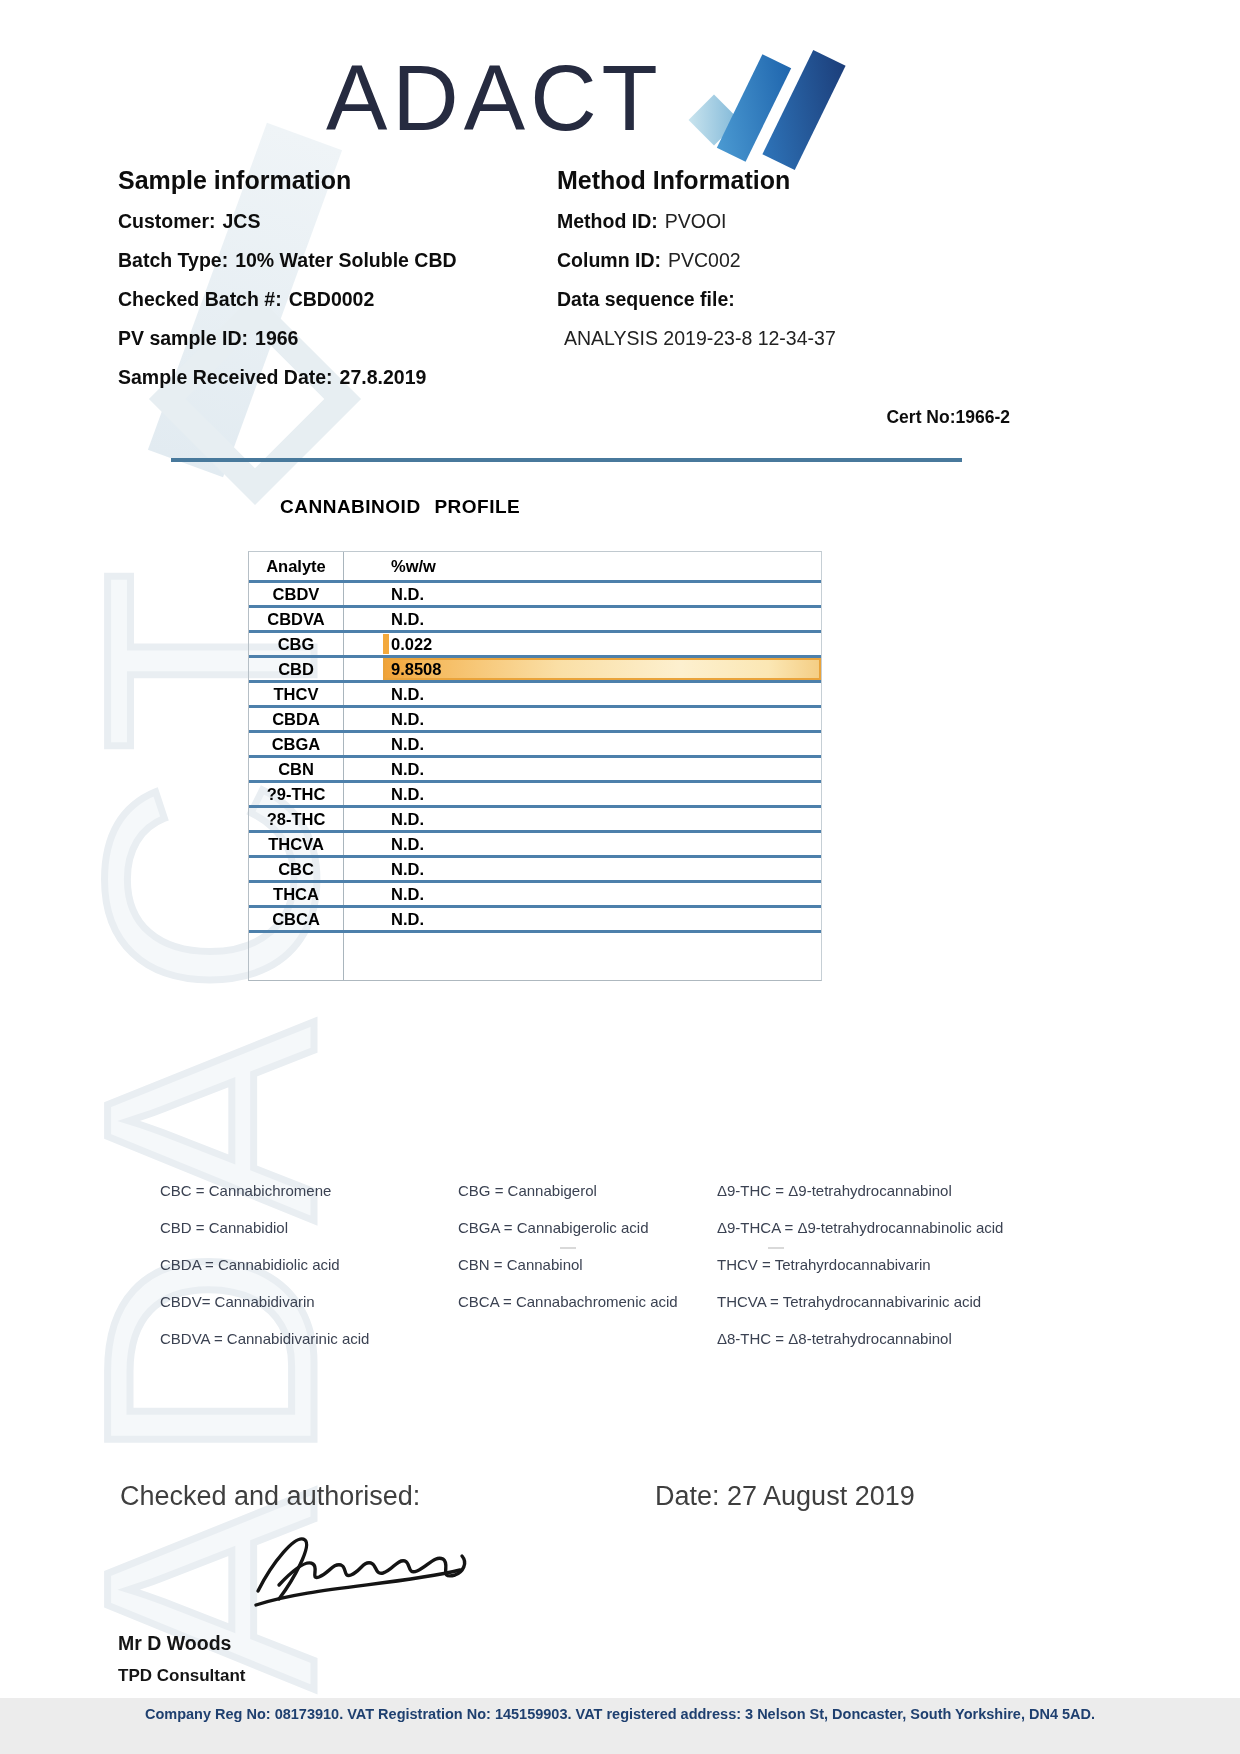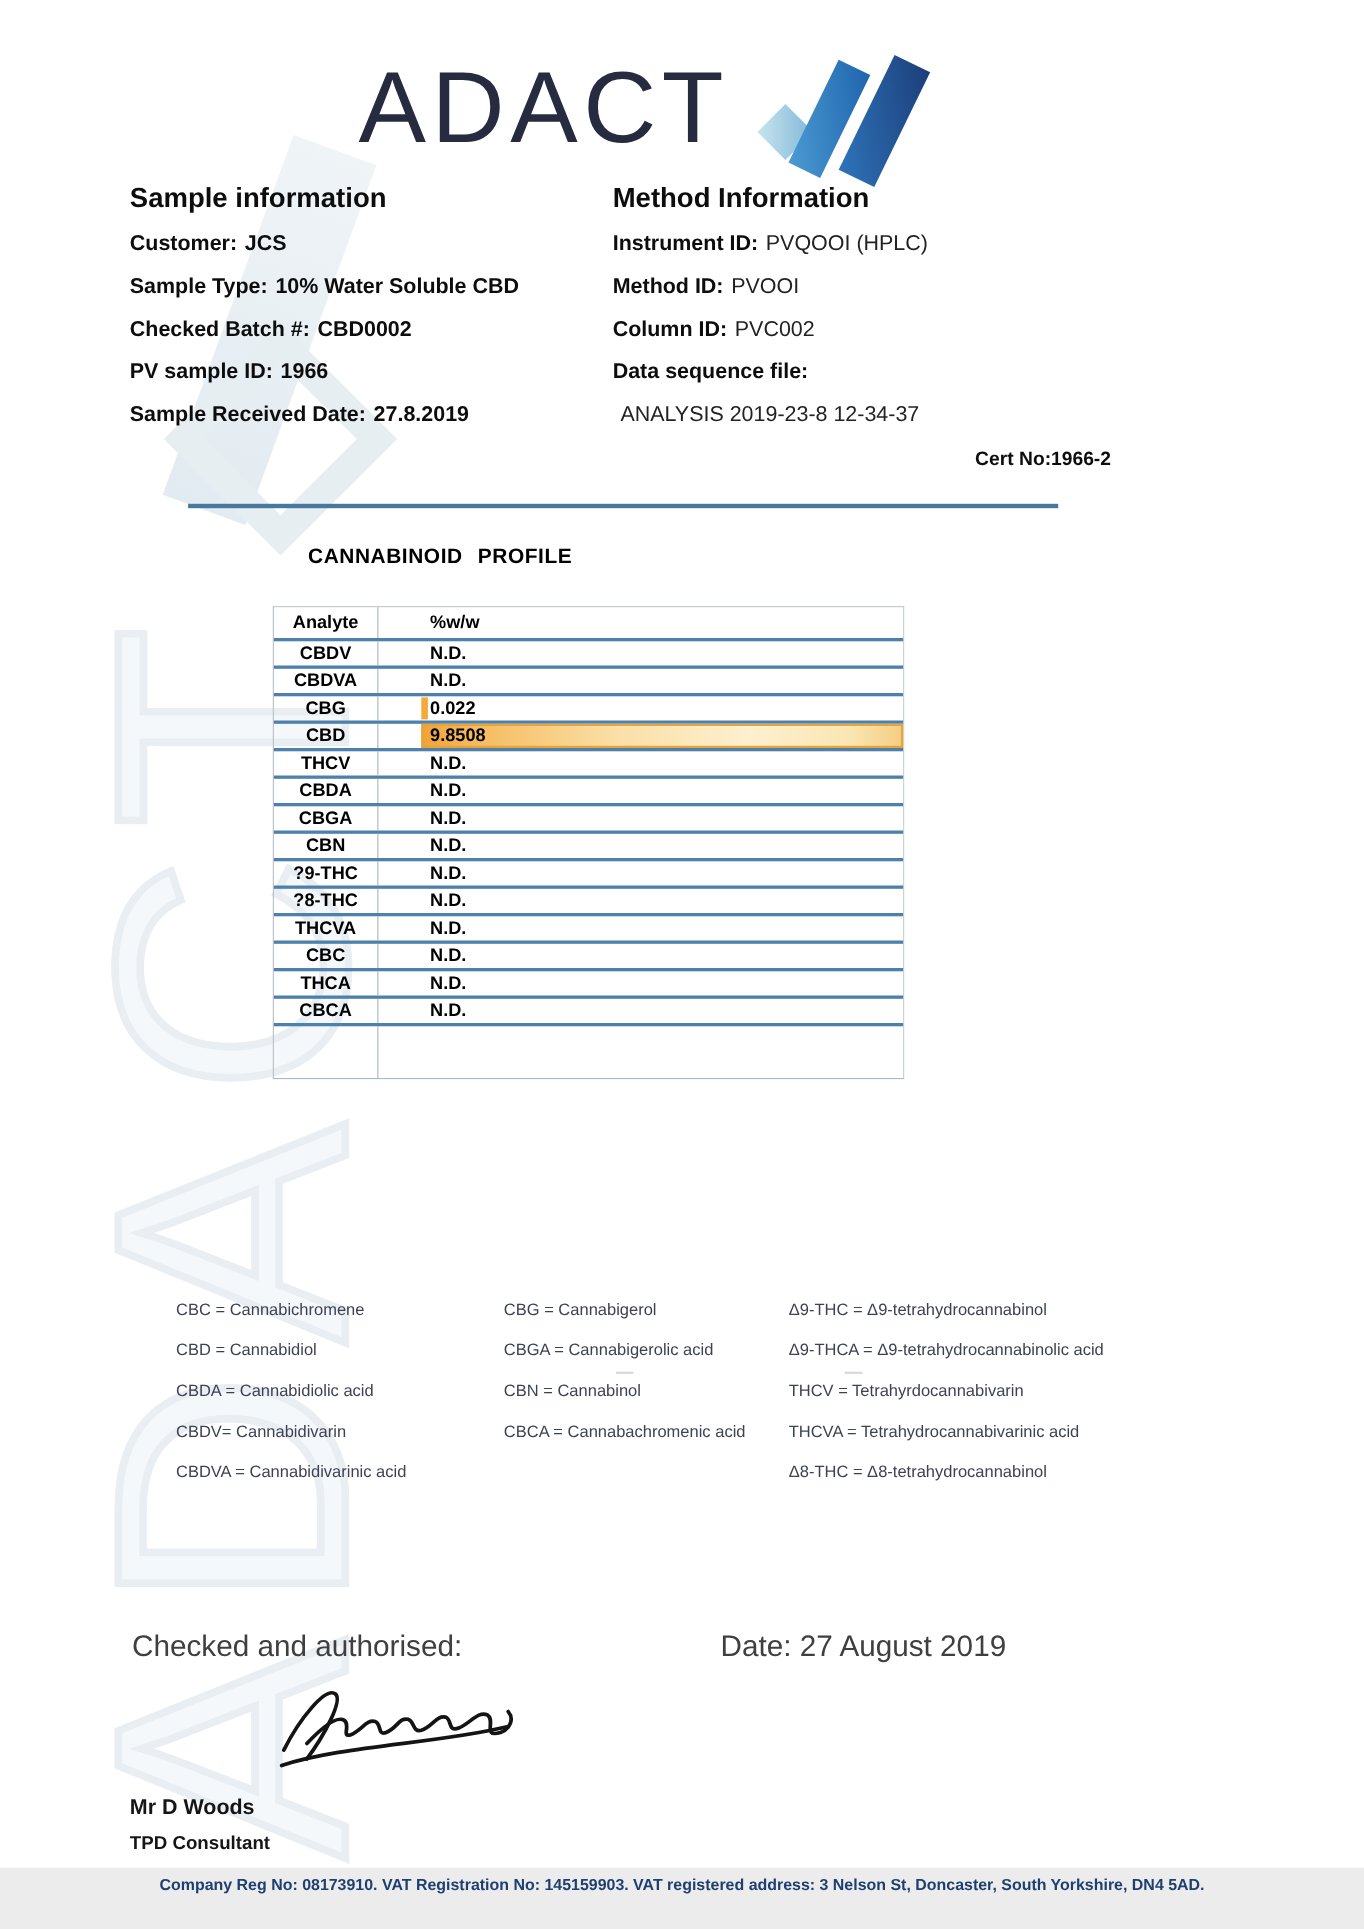--- a/index.html
+++ b/index.html
@@ -145,38 +145,35 @@
     <i class="lm-bar1"></i>
     <i class="lm-bar2"></i>
   </div>
 
   <div class="info-block" id="sample-block">
     <h2>Sample information</h2>
     <div class="info-row">
       <span class="lbl">Customer:</span><span class="val-b">JCS</span>
     </div>
     <div class="info-row">
-      <span class="lbl">Sample Type:</span><span class="val-b">10% Water Soluble CBD</span>
+      <span class="lbl">Batch Type:</span><span class="val-b">10% Water Soluble CBD</span>
     </div>
     <div class="info-row">
       <span class="lbl">Checked Batch #:</span><span class="val-b">CBD0002</span>
     </div>
     <div class="info-row">
       <span class="lbl">PV sample ID:</span><span class="val-b">1966</span>
     </div>
     <div class="info-row">
       <span class="lbl">Sample Received Date:</span><span class="val-b">27.8.2019</span>
     </div>
   </div>
 
   <div class="info-block" id="method-block">
     <h2>Method Information</h2>
-    <div class="info-row">
-      <span class="lbl">Instrument ID:</span><span class="val-r">PVQOOI (HPLC)</span>
-    </div>
     <div class="info-row">
       <span class="lbl">Method ID:</span><span class="val-r">PVOOI</span>
     </div>
     <div class="info-row">
       <span class="lbl">Column ID:</span><span class="val-r">PVC002</span>
     </div>
     <div class="info-row">
       <span class="lbl">Data sequence file:</span><span class="val-r"></span>
     </div>
     <div class="info-row">

